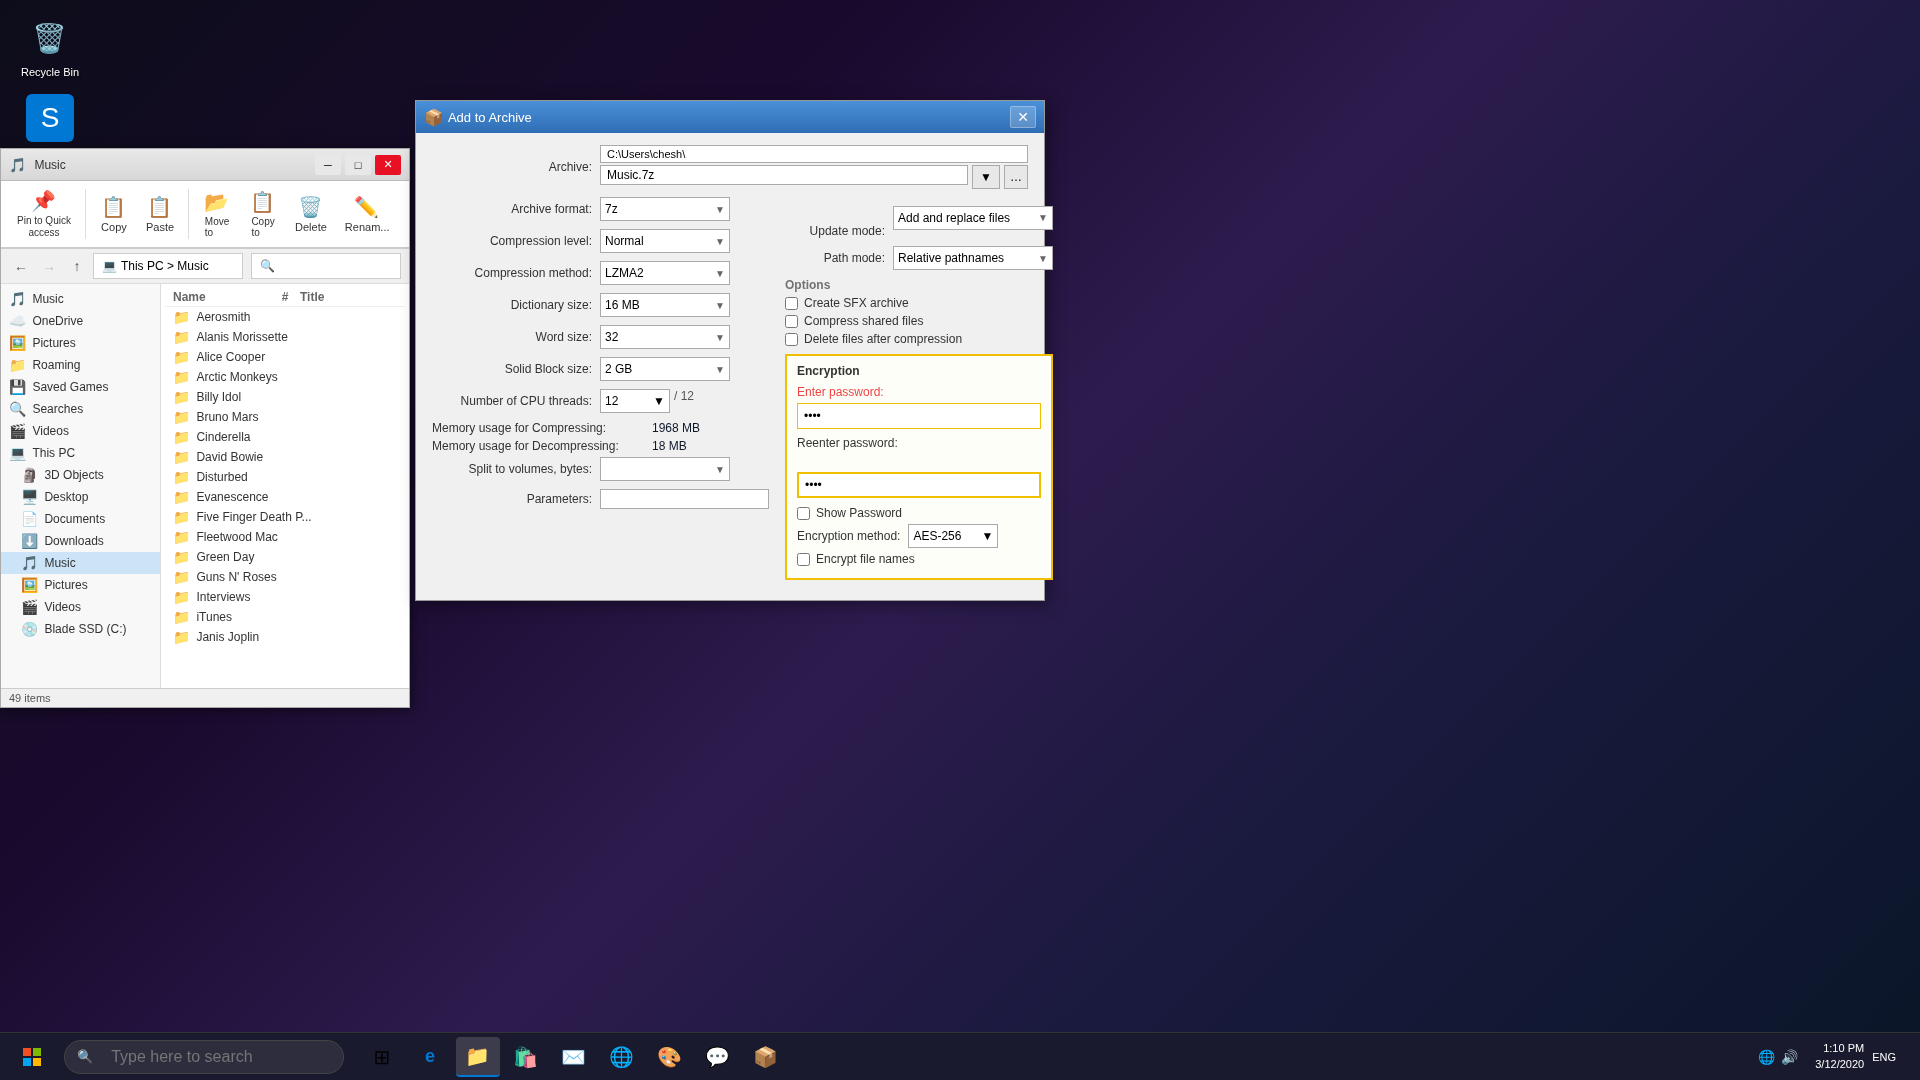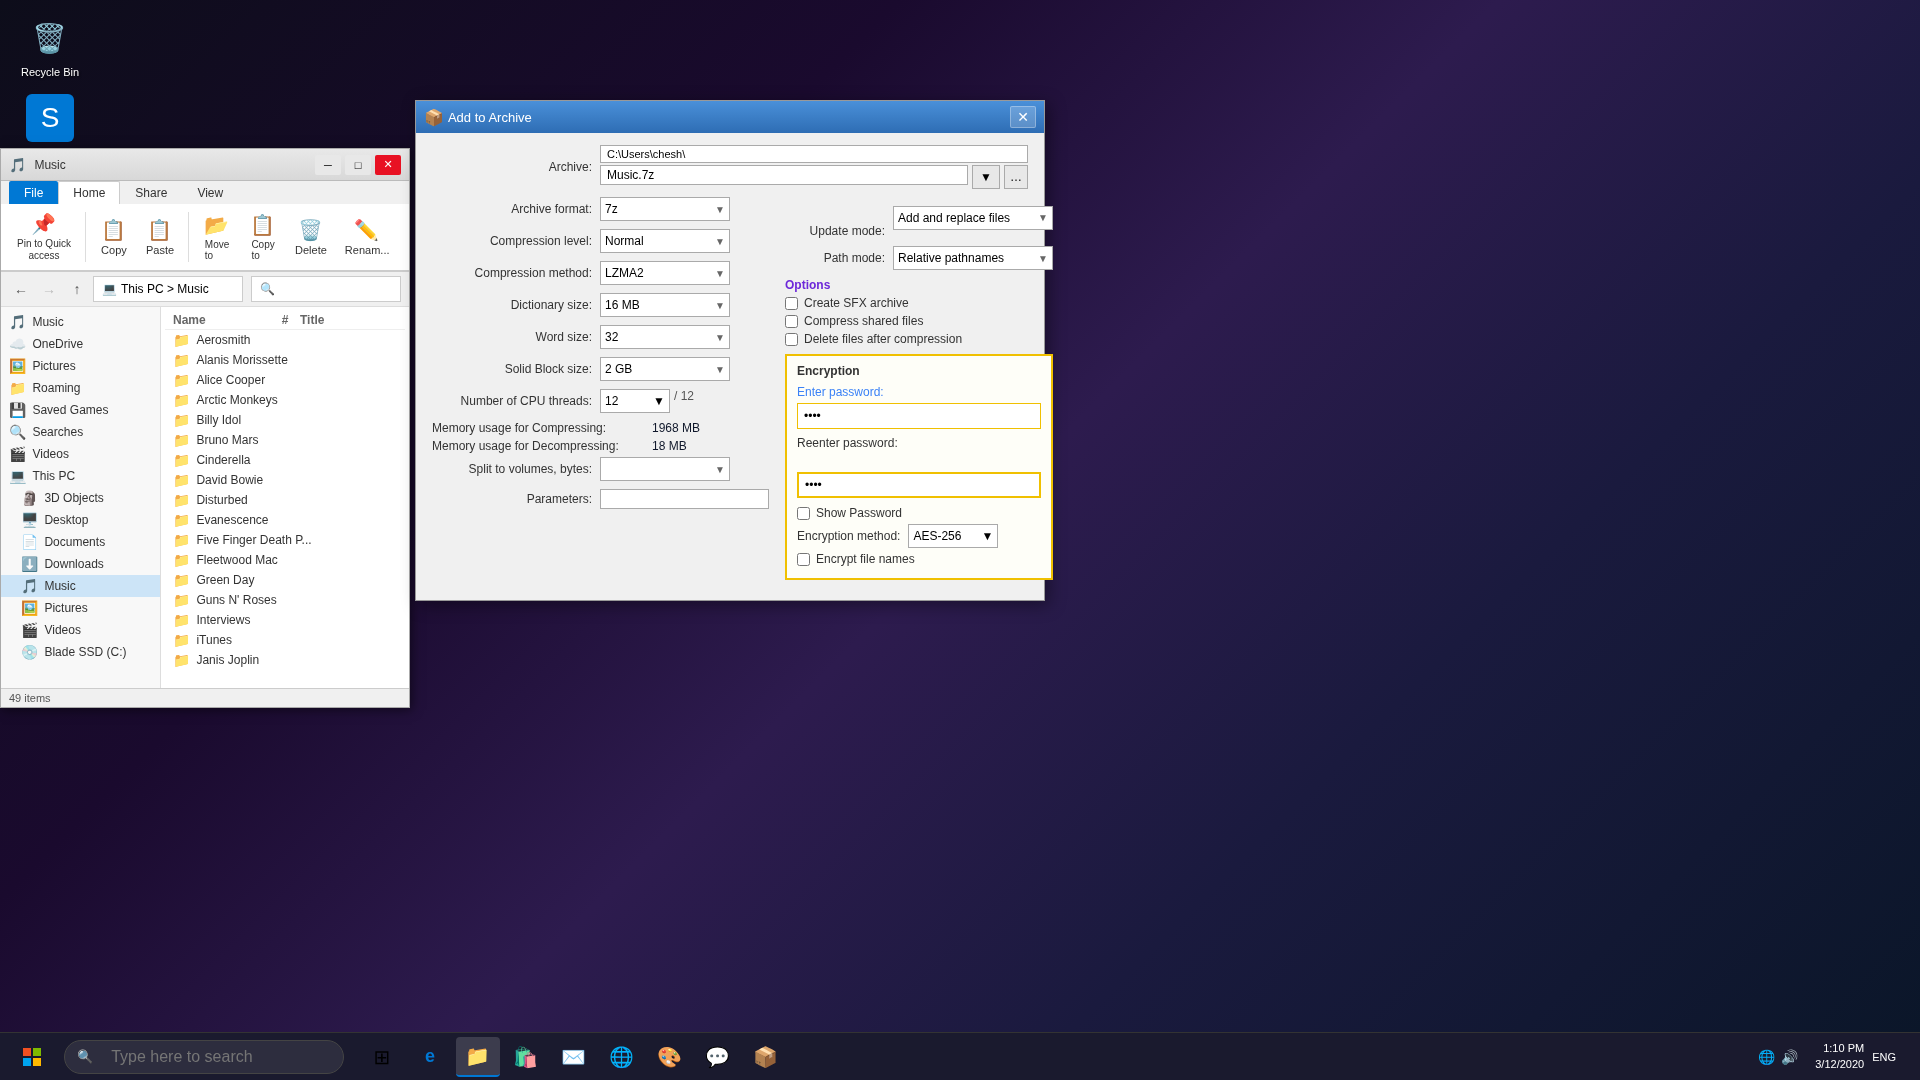--- a/index.html
+++ b/index.html
@@ -422,21 +422,21 @@
       gap: 16px;
       margin-bottom: 8px;
     }
     .dialog-col-left { flex: 1; }
     .dialog-col-right { width: 290px; }
 
     
     .dialog-section {
       font-size: 12px;
       font-weight: 600;
-      color: #6d28d9;
+      color: #737373;
       margin: 8px 0 4px;
     }
 
     
     .dialog-checkbox-row {
       display: flex;
       align-items: center;
       gap: 6px;
       margin-bottom: 4px;
       font-size: 12px;
@@ -572,26 +572,20 @@
 <div class="file-explorer">
   <div class="window-titlebar">
     <span style="font-size:14px;">🎵</span>
     <span class="title-text">Music</span>
     <button class="window-btn minimize">─</button>
     <button class="window-btn maximize">□</button>
     <button class="window-btn close">✕</button>
   </div>
 
   <div class="ribbon">
-    <div class="ribbon-tabs">
-      <div class="ribbon-tab" style="background:#0078d4; color:white;">File</div>
-      <div class="ribbon-tab active">Home</div>
-      <div class="ribbon-tab">Share</div>
-      <div class="ribbon-tab">View</div>
-    </div>
     <div class="ribbon-content">
       <div class="ribbon-btn">
         <span class="btn-icon">📌</span>
         <span style="font-size:10px; text-align:center; line-height:1.2;">Pin to Quick<br>access</span>
       </div>
       <div class="ribbon-separator"></div>
       <div class="ribbon-btn">
         <span class="btn-icon">📋</span>
         <span>Copy</span>
       </div>
@@ -922,21 +916,21 @@
         </div>
         <div class="dialog-checkbox-row">
           <input type="checkbox" style="">
           <span>Delete files after compression</span>
         </div>
 
         <div class="encryption-section">
           <div class="encryption-label">Encryption</div>
 
           <div style="margin-bottom:4px;">
-            <span style="font-size:12px; color:#3b82f6;">Enter password:</span>
+            <span style="font-size:12px; color:#ef4444;">Enter password:</span>
           </div>
           <input type="password" class="encryption-input" value="****" style="">
 
           <div style="margin-bottom:22px;">
             <span style="font-size:12px; color:#333;">Reenter password:</span>
           </div>
           <input type="password" class="encryption-input" value="****" style="border: 2px solid rgb(240, 192, 0); margin-bottom: 8px;">
 
           <div class="dialog-checkbox-row">
             <input type="checkbox" style="">

